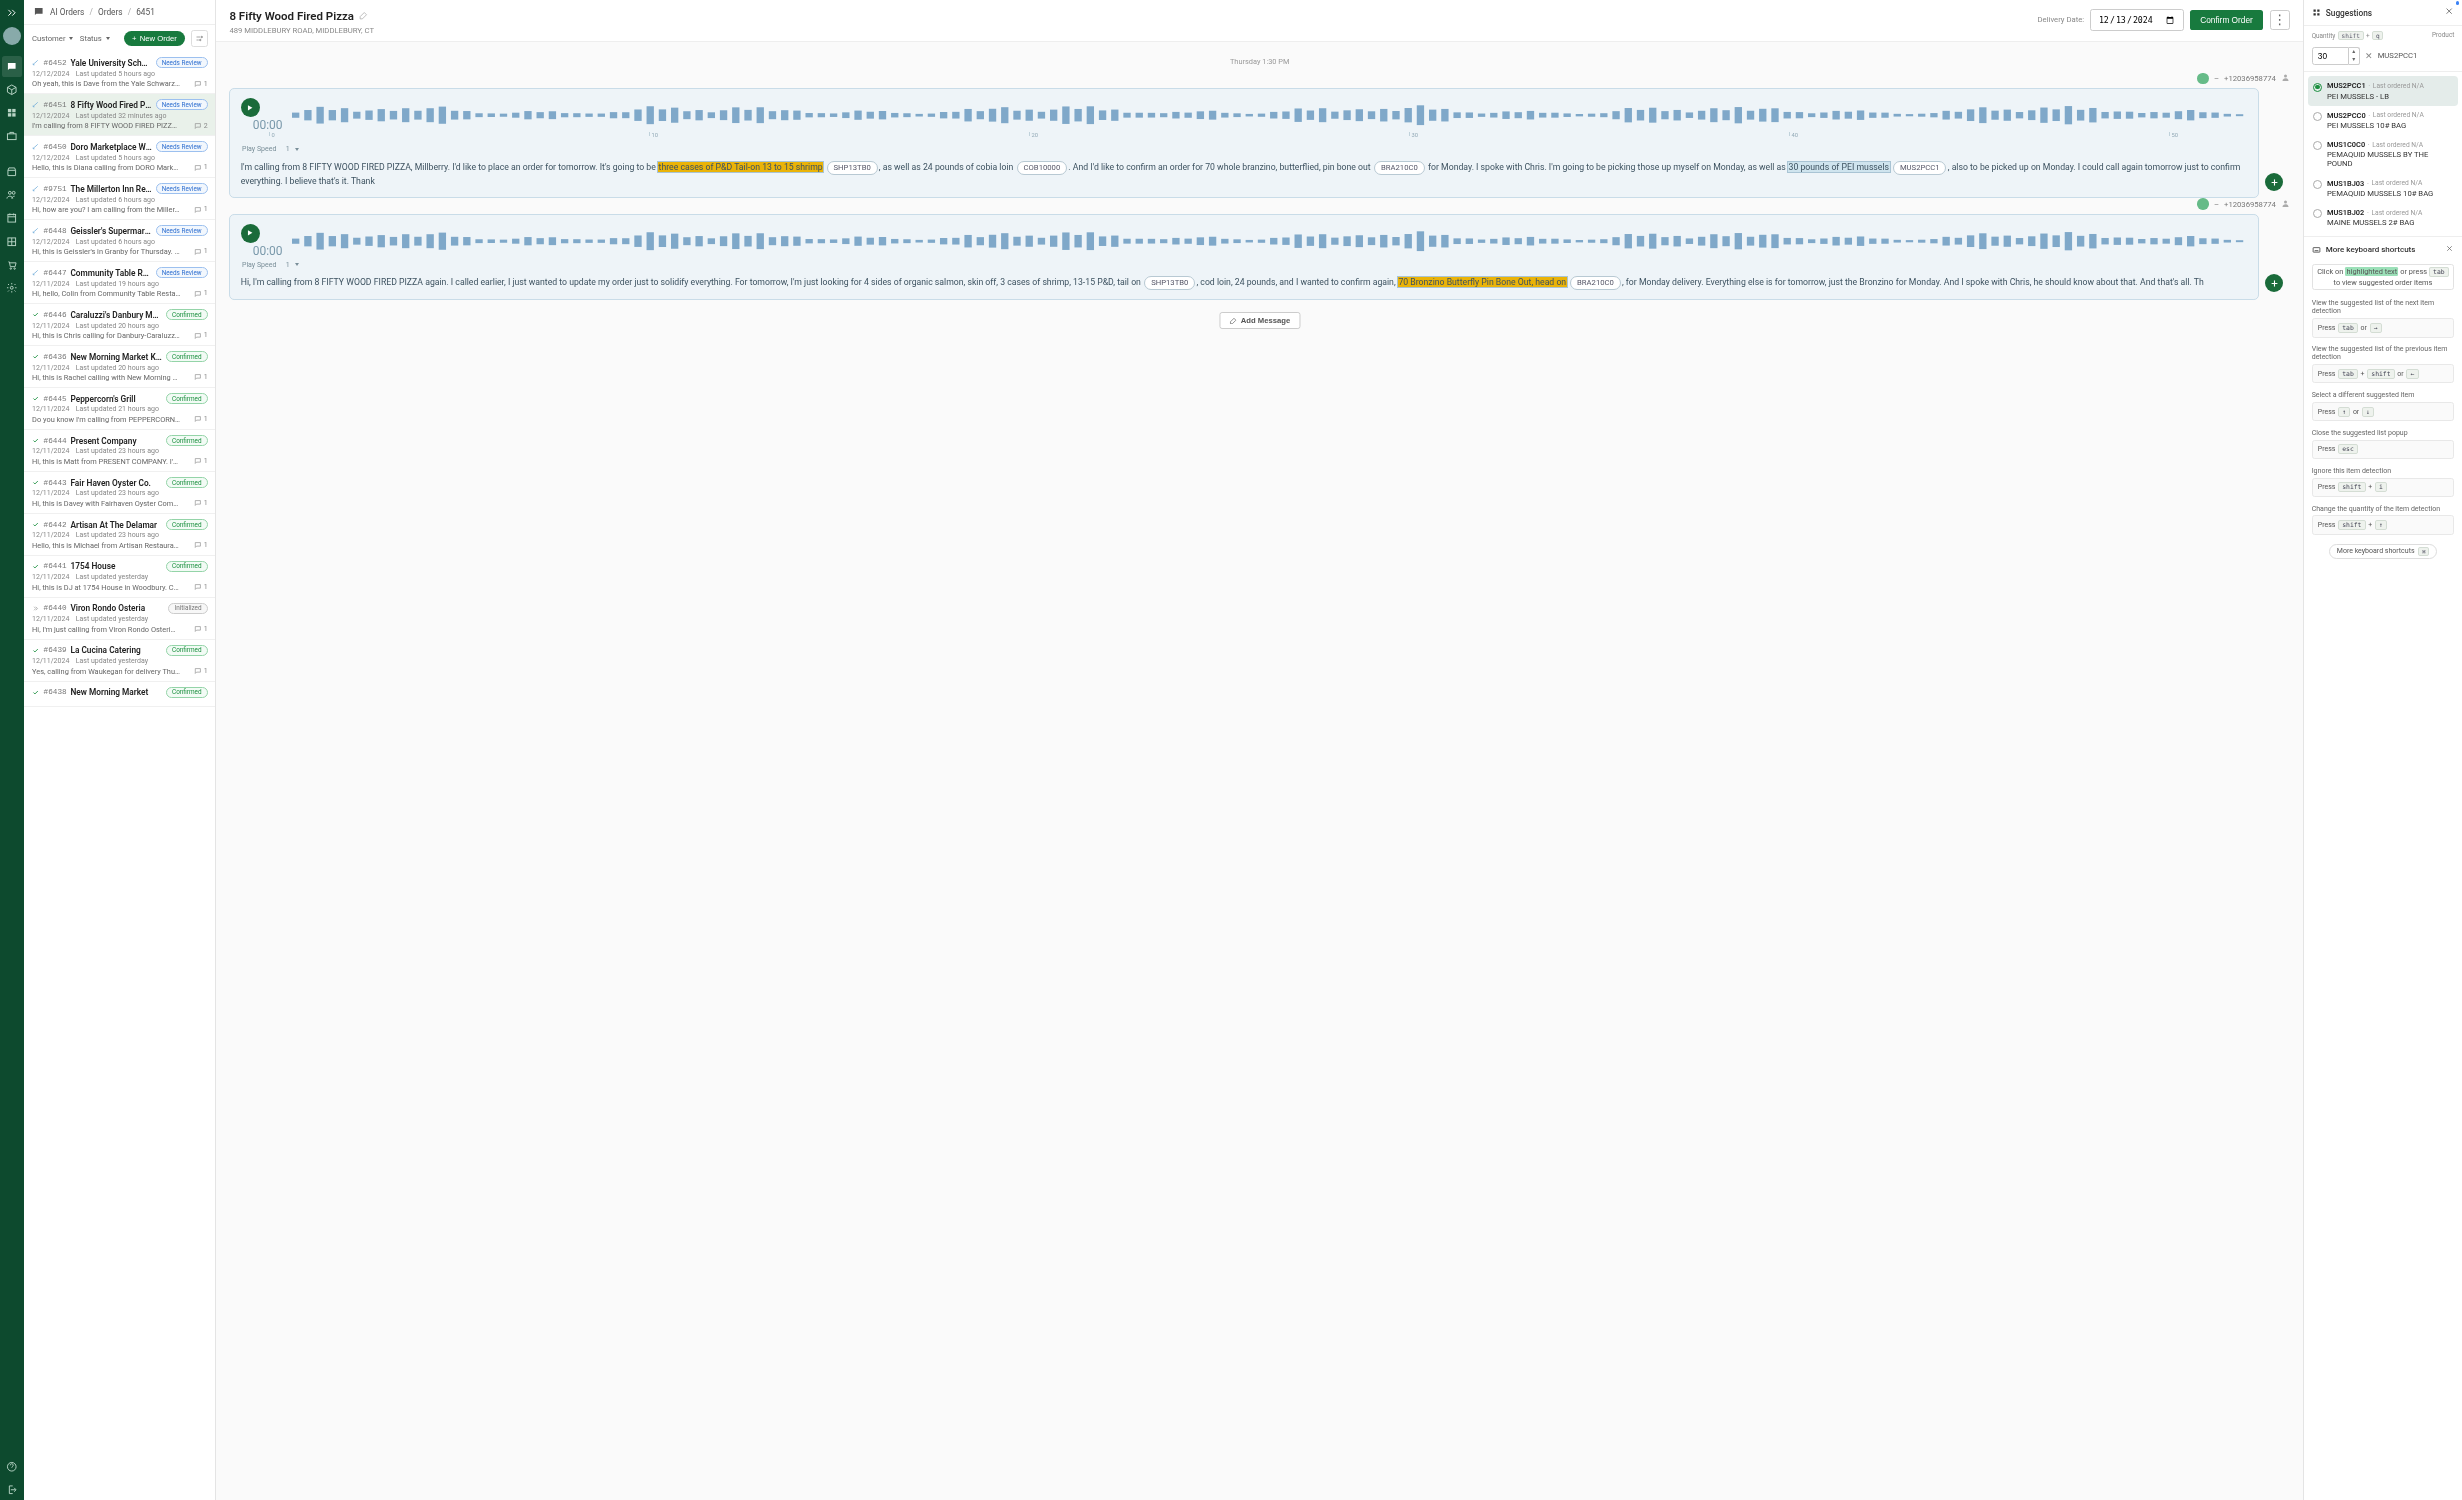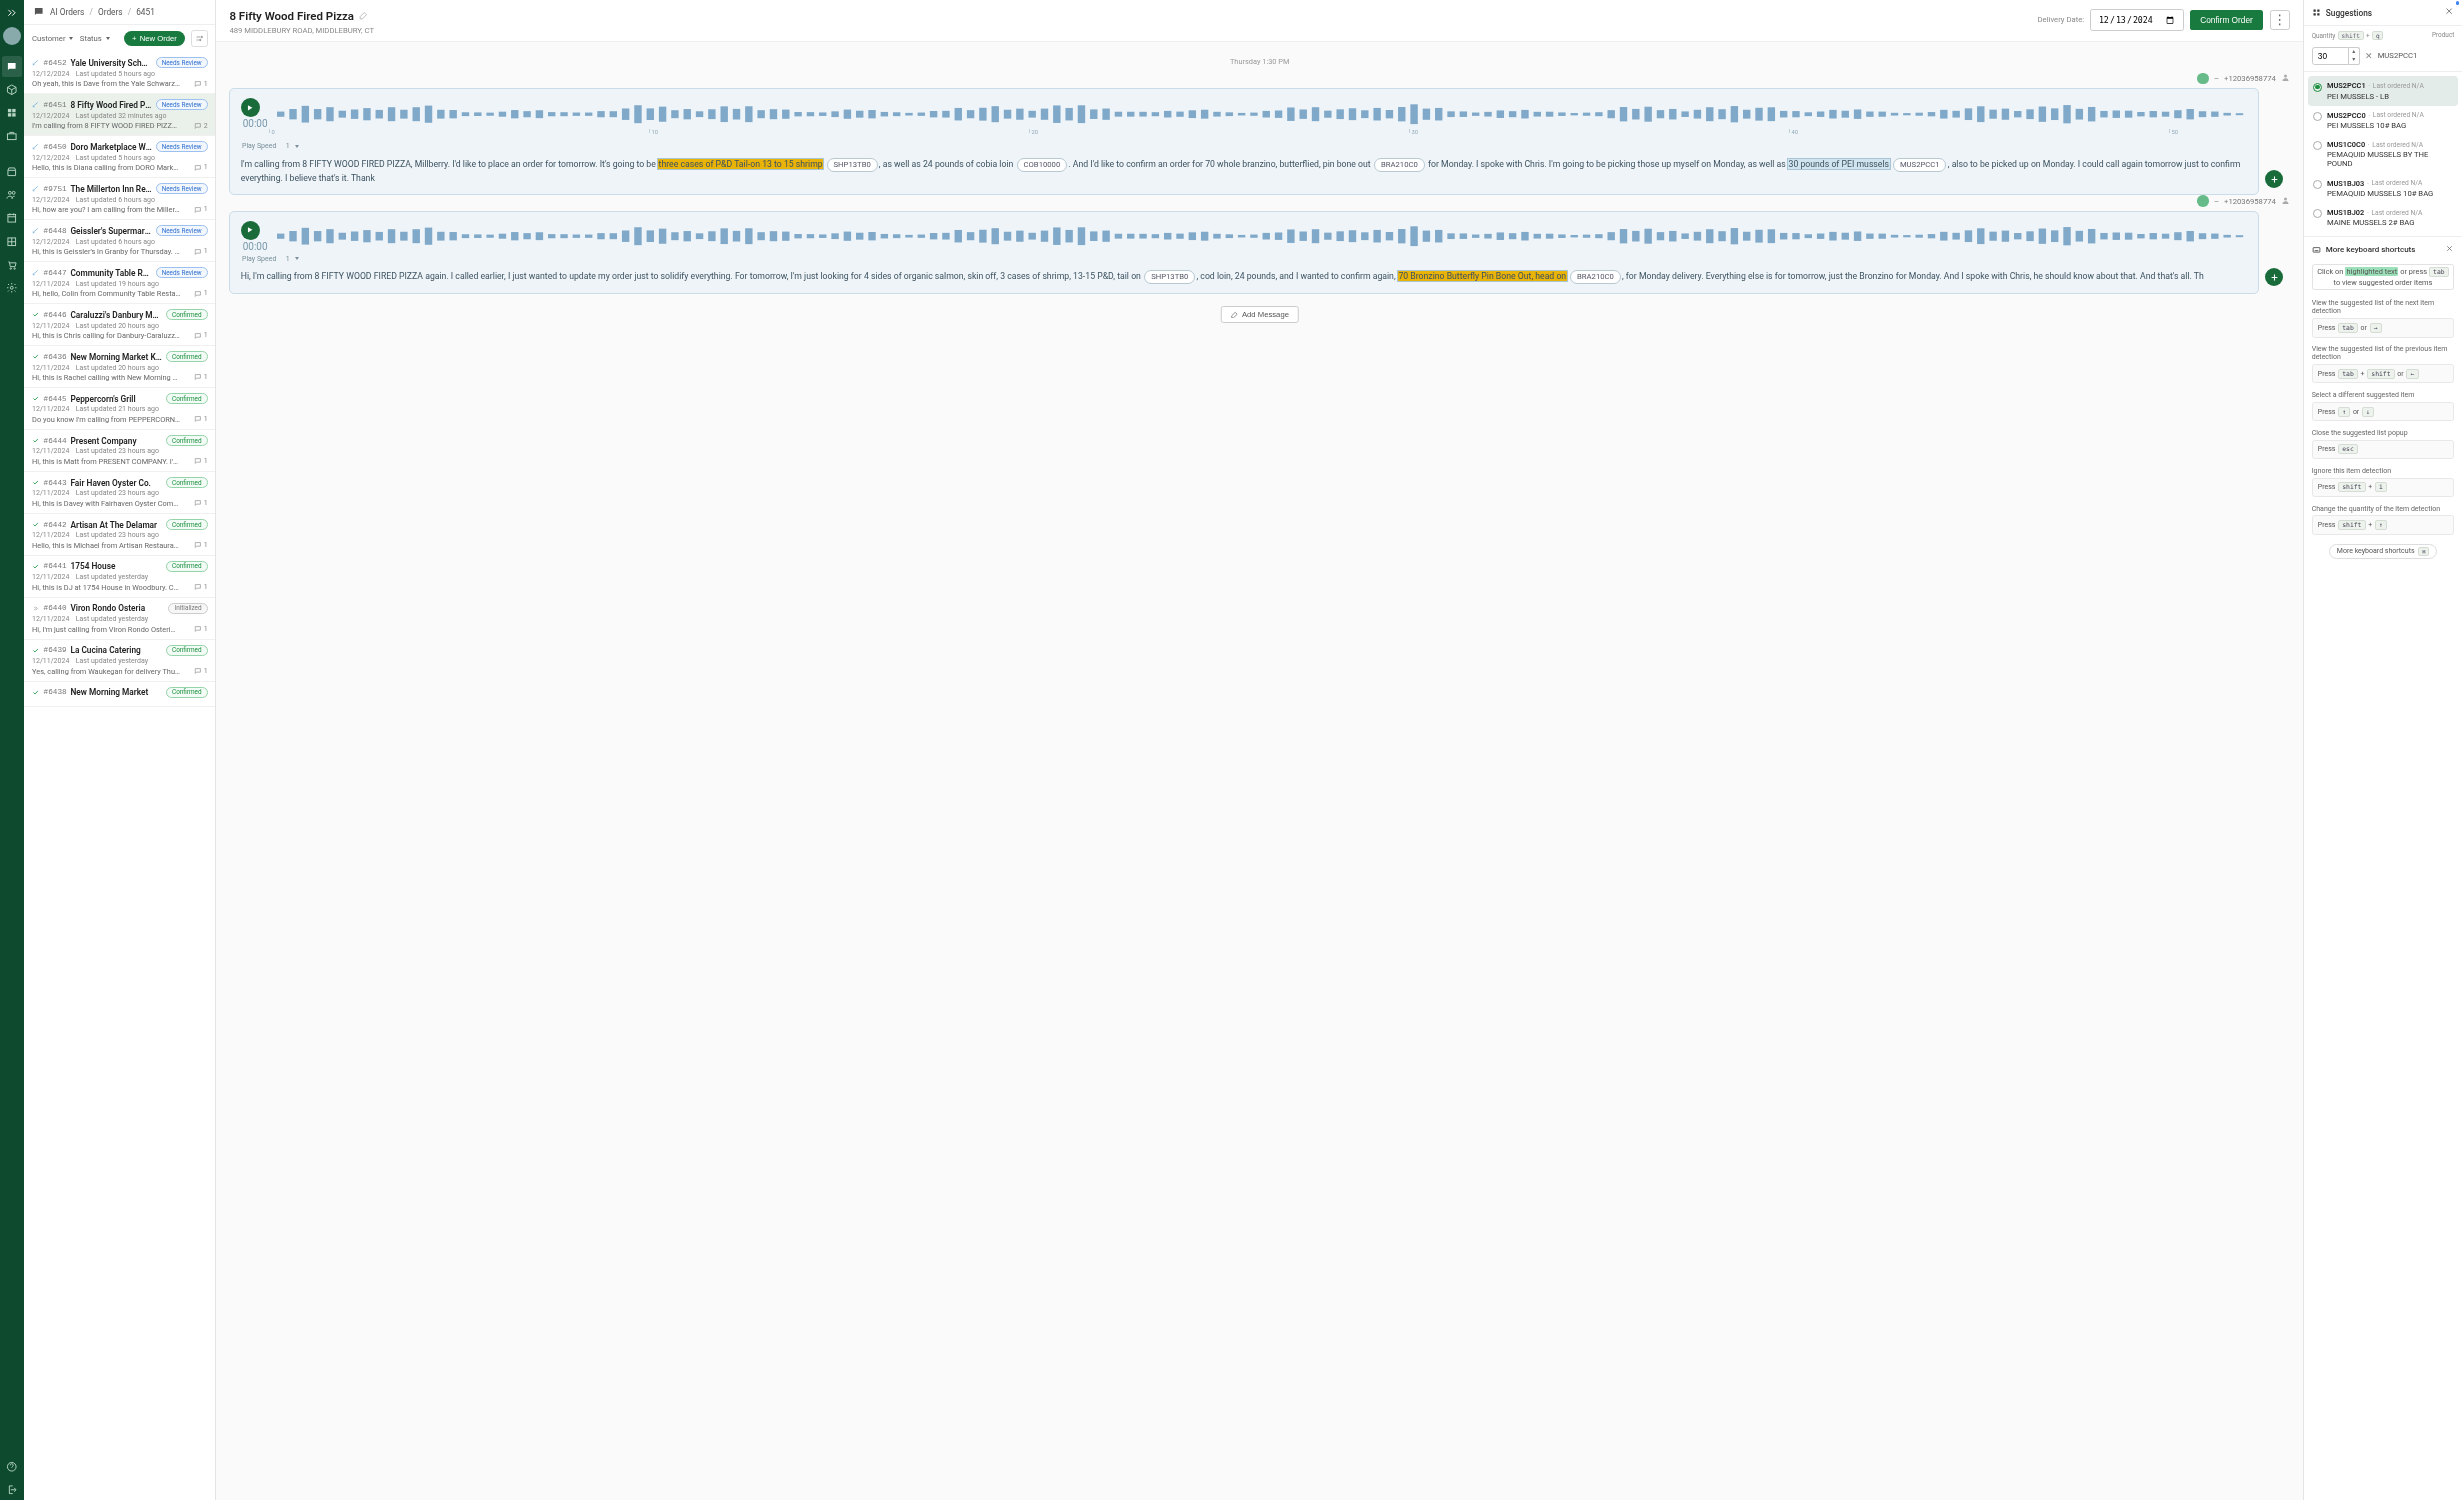--- a/index.html
+++ b/index.html
@@ -59,32 +59,32 @@
     .timestamp { text-align: center; font-size: 7.4px; color: #999; margin: 6.4px 0; }
     .caller-row { display: flex; align-items: center; justify-content: flex-end; gap: 5.1px; font-size: 7.7px; color: #777; margin-bottom: 3.8px; }
     .caller-badge { width: 11.5px; height: 11.5px; background: #6b8; border-radius: 50%; }
     .person-icon { color: #aaa; }
 
     .voicemail-block { border: 0.6px solid #c9dce8; background: #eef4f8; border-radius: 5.1px; padding: 9px 10.3px; position: relative; }
     .vm-top { display: flex; align-items: center; gap: 9px; }
     .play-btn { width: 19px; height: 19px; border-radius: 50%; background: #1a6b3a; color: #fff; display: flex; align-items: center; justify-content: center; cursor: pointer; flex-shrink:0; }
     .waveform { flex: 1; }
     .wave-svg { width: 100%; height: 24.4px; display:block; }
-    .vm-time { font-size: 10px; color: #7a99ab; margin-top: 1.3px; margin-left: 2px; }
+    .vm-time { font-size: 12px; color: #7a99ab; margin-top: 1.3px; margin-left: 12px; }
     .vm-axis { position: relative; height: 10.3px; margin-left: 28px; }
     .tick { position: absolute; font-size: 5.8px; color: #93aab7; top: 0; border-left: 0.6px solid #c0d2db; height: 3.8px; padding-left: 1.9px; }
     .vm-speed { font-size: 7px; color: #7a8f99; display: flex; align-items: center; gap: 3.8px; margin-top: 2.6px; margin-left:1.3px; }
     .transcript { margin-top: 7.7px; font-size: 8.7px; line-height: 1.55; color: #3d5260; }
     .chip { display: inline-block; background: #fff; border: 0.6px solid #b8c9d3; border-radius: 7.7px; padding: 0 5.8px; font-size: 7.7px; color: #556; margin: 0 1.3px; }
     .hl { background: #eab308; outline: 0.6px solid #a9c4d4; padding: 0 0.6px; }
     .hl-active { background: #cfe4ee; }
     .add-circle { position: absolute; right: -24.4px; bottom: 7.7px; width: 18px; height: 18px; border-radius: 50%; background: #1a6b3a; color: #fff; display: flex; align-items: center; justify-content: center; cursor: pointer; font-size:11.5px; }
     .vm-wrap { position: relative; margin-right: 31px; }
 
-    .add-msg-btn { position: sticky; bottom: 6.4px; left: 50%; transform: translateX(-50%); margin: 11.5px auto 0; background: #fff; border: 0.6px solid #ccc; border-radius: 2.6px; padding: 3.2px 9px; font-size: 7.7px; color: #555; display: flex; align-items: center; gap: 3.8px; cursor: pointer; width: fit-content; }
+    .add-msg-btn { position: sticky; bottom: 6.4px; left: 50%; transform: translateX(-50%); margin: 11.5px auto 0; background: #fff; border: 0.6px solid #ccc; border-radius: 2.6px; padding: 3.2px 9px; font-size: 7.7px; color: #555; display: flex; align-items: center; gap: 3.8px; cursor: pointer; width: fit-content; font-weight: bold; }
 
     
     .right-panel { width: 159px; border-left: 0.6px solid #e4e4e4; display: flex; flex-direction: column; background: #fff; }
     .sugg-header { display: flex; align-items: center; gap: 5.1px; padding: 6.4px 7.7px; border-bottom: 0.6px solid #eee; font-size: 8.3px; font-weight: 500; }
     .sugg-header .flex { flex: 1; }
     .close-x { cursor: pointer; color: #666; }
     .sugg-top { padding: 5.1px 7.7px; font-size: 6.4px; color: #888; display:flex; }
     .sugg-top .q-label { flex:1; display:flex; gap:2.6px; align-items:center; }
     .kbd { background:#eef2ed; border:0.6px solid #d4ddd4; border-radius:1.9px; padding:0 2.6px; font-family:monospace; font-size:6.1px; color:#556; }
     .qty-row { display: flex; align-items: center; gap: 5.1px; padding: 1.3px 7.7px 6.4px; border-bottom: 0.6px solid #eee; }

